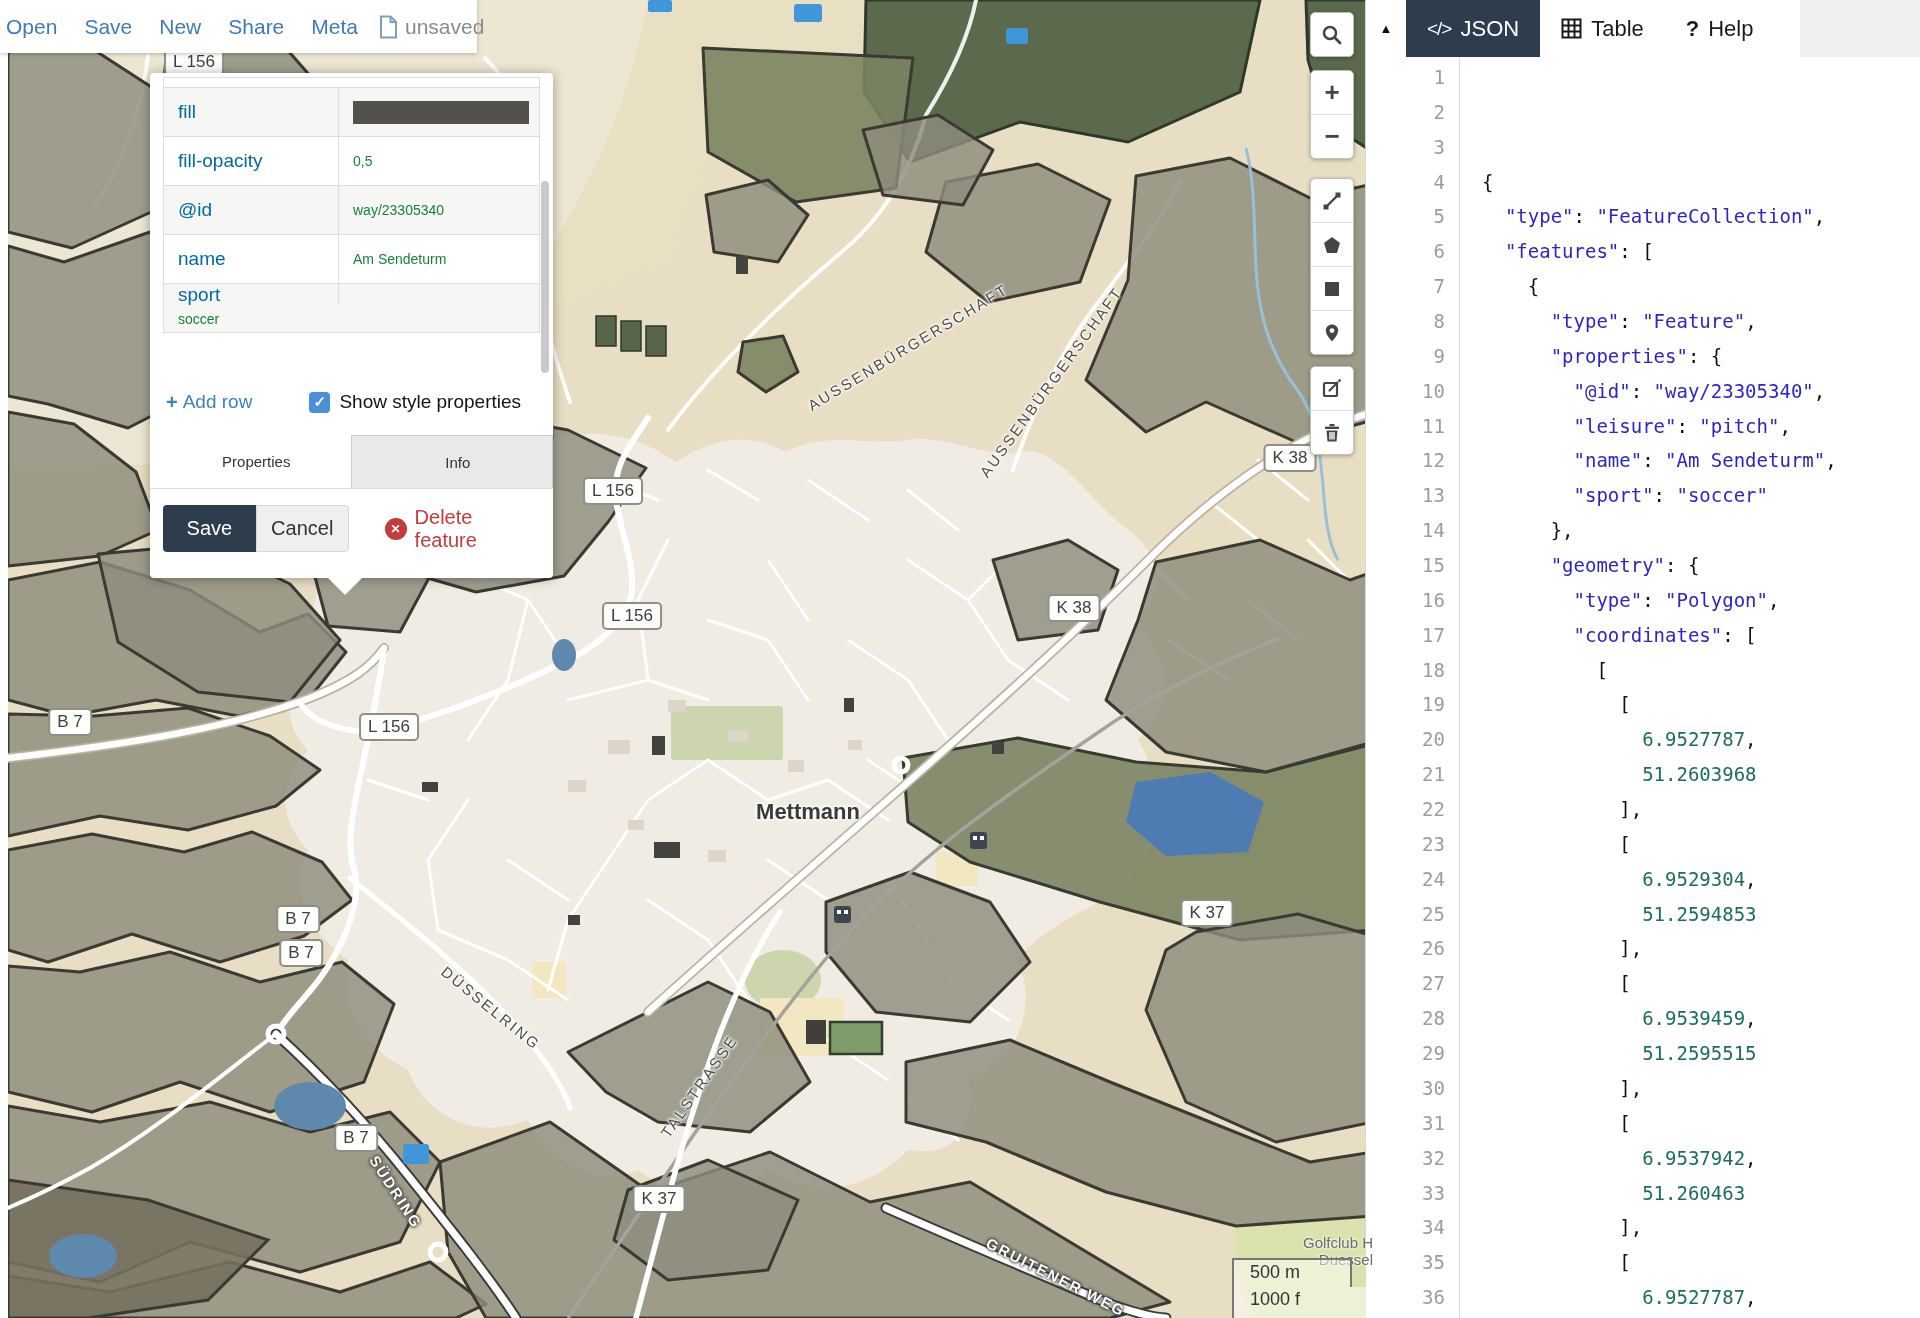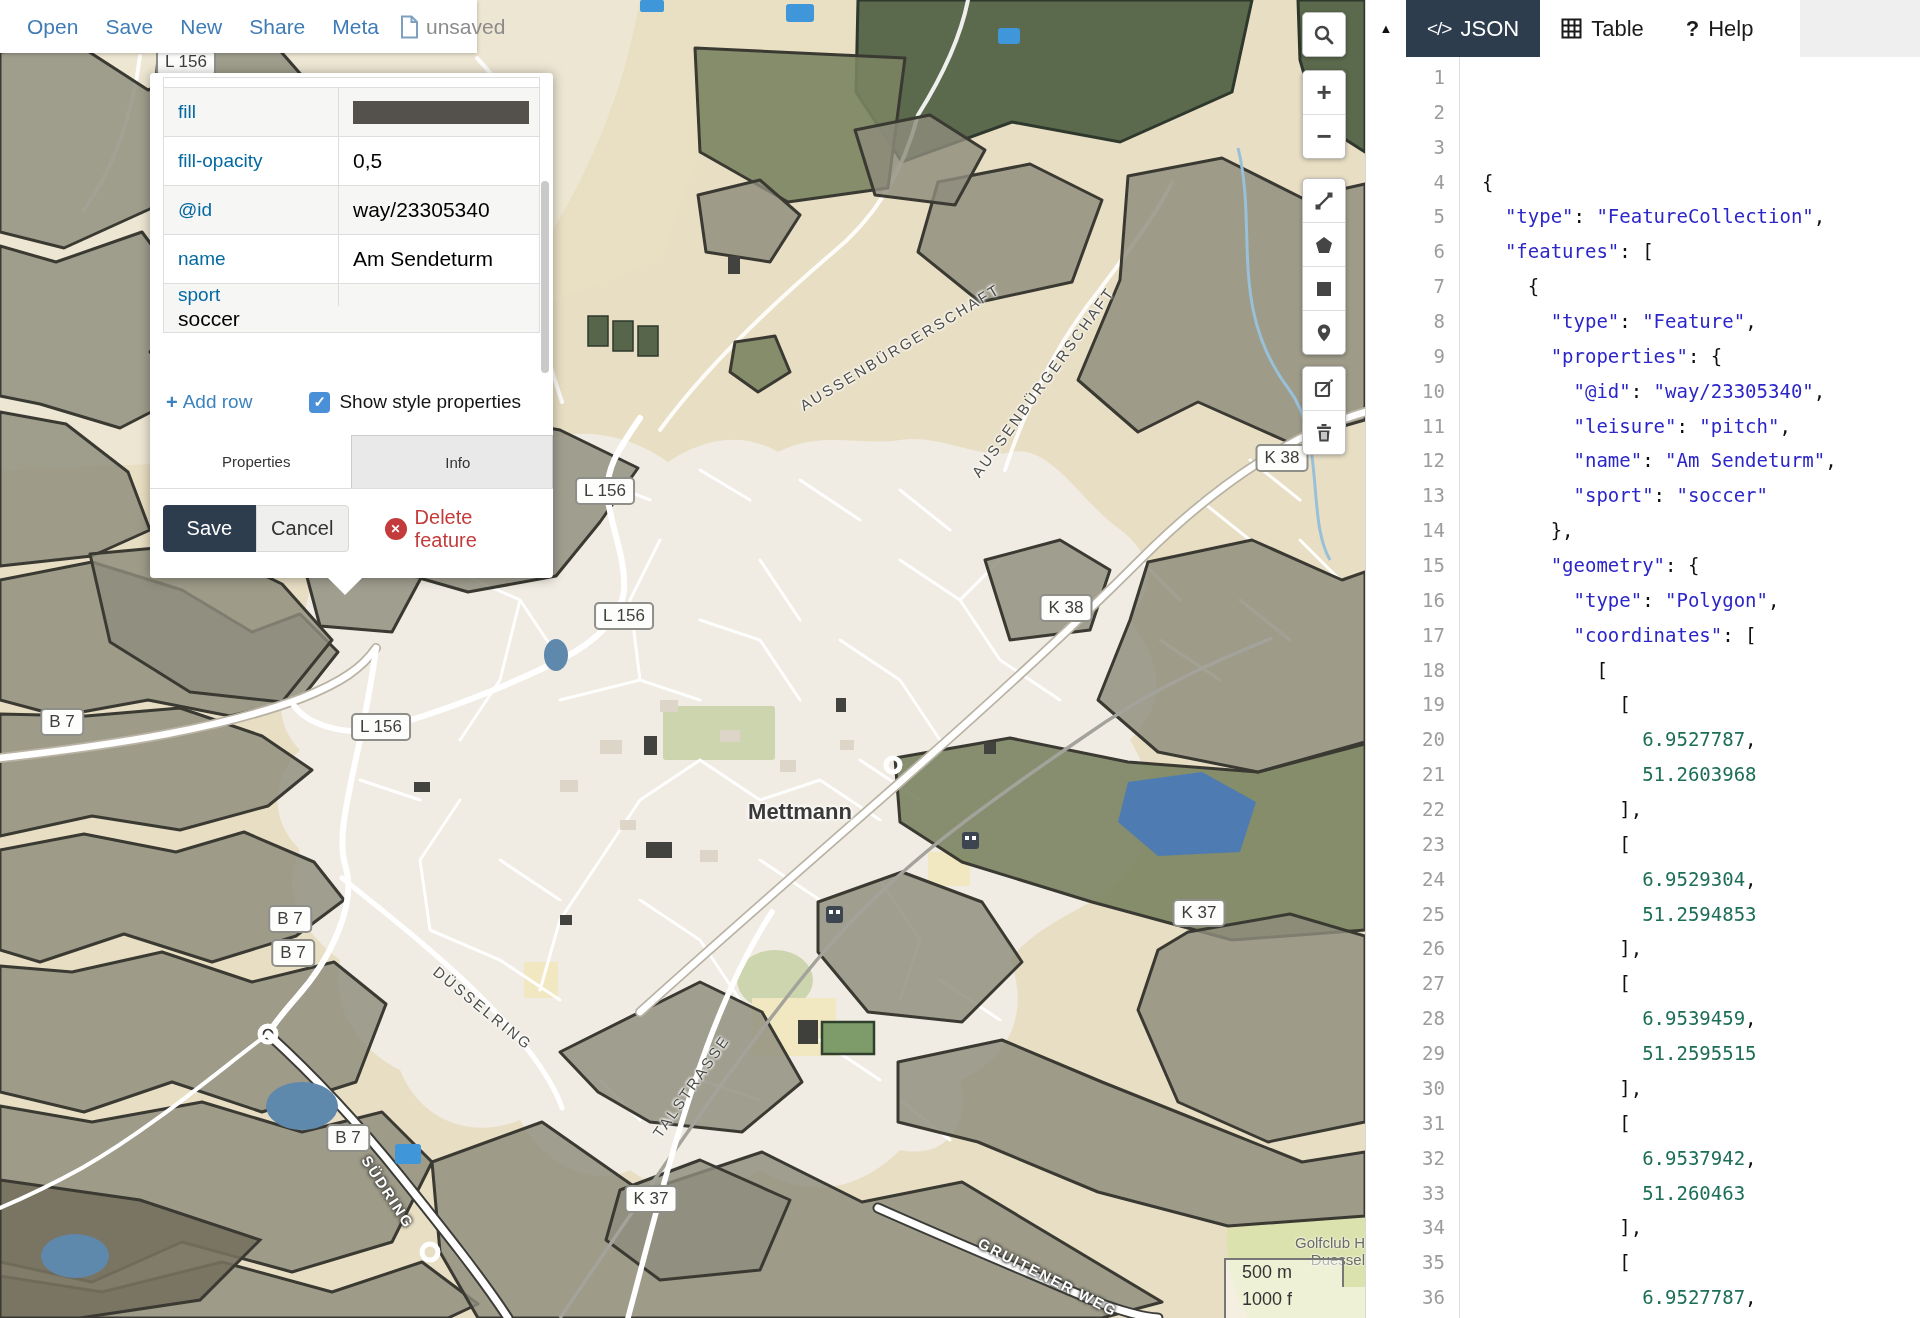--- a/index.html
+++ b/index.html
@@ -1,20 +1,20 @@
 <!DOCTYPE html>
 <html><head>
 <meta charset="utf-8">
 <style>
   html,body{margin:0;padding:0;}
   body{width:1920px;height:1318px;position:relative;overflow:hidden;background:#fff;
        font-family:"Liberation Sans",sans-serif;}
 
   
-  #map-area{position:absolute;left:0;top:0;width:1365px;height:1318px;overflow:hidden;background:#e8dec3;}
+  #map-area{position:absolute;left:8px;top:0;width:1365px;height:1318px;overflow:hidden;background:#e8dec3;}
   #map-svg{position:absolute;left:0;top:0;}
 
   .labels-layer{position:absolute;left:0;top:0;width:100%;height:100%;z-index:5;pointer-events:none;}
   .road-badge{position:absolute;background:#fdfdfc;border:2px solid #8f8f8a;border-radius:5px;
       padding:0px 7px;font-size:17px;color:#3f3f3c;white-space:nowrap;line-height:24px;}
   .st-label{position:absolute;font-size:15px;letter-spacing:2.5px;white-space:nowrap;}
   .st-label.dark{color:#4c4c48;text-shadow:0 0 3px #fff,0 0 3px #fff,0 0 3px #fff,0 0 4px #fff;}
   .st-label.light{color:#fff;font-weight:bold;letter-spacing:2px;
       text-shadow:0 0 3px #3e3e3a,0 0 3px #3e3e3a,0 0 4px #3e3e3a;}
   .city-label{position:absolute;left:800px;top:799px;transform:translate(-50%,-50%);
@@ -32,37 +32,37 @@
 
   
   .scale-ctl{position:absolute;left:1224px;top:1258px;z-index:8;font-size:18px;color:#333;}
   .scale-line{border:2px solid #777;background:rgba(255,255,255,.5);padding:2px 6px 4px 16px;box-sizing:border-box;white-space:nowrap;}
   .scale-line.metric{border-bottom:none;width:120px;}
   .scale-line.imperial{border-top:none;width:152px;height:40px;}
 
   
   #menu-bar{position:absolute;left:0;top:0;width:477px;height:53px;background:#fff;z-index:30;
       box-shadow:0 1px 4px rgba(0,0,0,.25);display:flex;align-items:center;gap:27px;
-      padding-left:27px;box-sizing:border-box;}
+      padding-left:6px;box-sizing:border-box;}
   .menu-link{color:#3f7cb6;font-size:21px;cursor:pointer;text-decoration:none;}
   .menu-status{display:flex;align-items:center;gap:7px;color:#8b8b8b;font-size:21px;margin-left:-6px;}
 
   
   #feature-popup{position:absolute;left:150px;top:73px;width:403px;height:505px;background:#fff;
       border-radius:4px;box-shadow:0 1px 12px rgba(0,0,0,.35);z-index:20;}
   #feature-popup::after{content:"";position:absolute;left:178px;top:505px;
       border:17px solid transparent;border-top-color:#fff;}
   .prop-table{position:absolute;left:13px;top:4px;width:377px;border:1px solid #ddd;box-sizing:border-box;}
   .prop-sliver{height:9px;border-bottom:1px solid #ddd;}
   .prop-row{display:flex;height:48px;border-bottom:1px solid #ddd;align-items:stretch;}
   .prop-row:last-child{border-bottom:none;flex-direction:column;}
   div.prop-row:nth-of-type(even){background:#f6f6f5;}
   .prop-key{width:160px;padding-left:14px;font-size:19px;color:#0369a1;border-right:1px solid #ddd;
       display:flex;align-items:center;}
-  .prop-val{flex:1;padding-left:14px;font-size:21px;color:#000000;display:flex;align-items:center;}
+  .prop-val{flex:1;padding-left:14px;font-size:14px;color:#15803d;display:flex;align-items:center;}
   .swatch{width:176px;height:23px;background:#54504b;}
   .prop-scrollbar{position:absolute;right:4px;top:108px;width:8px;height:192px;background:#c9c9c9;border-radius:4px;}
   .add-row-bar{position:absolute;left:16px;top:316px;width:374px;height:26px;display:flex;align-items:center;}
   .add-row-link{color:#3b83bd;font-size:19px;display:flex;align-items:center;gap:5px;cursor:pointer;}
   .add-row-plus{font-weight:bold;font-size:20px;}
   .style-checkbox{margin-left:57px;width:21px;height:21px;background:#4a90d9;border-radius:4px;color:#fff;
       font-size:15px;font-weight:bold;display:flex;align-items:center;justify-content:center;cursor:pointer;}
   .style-checkbox-label{margin-left:9px;font-size:19px;color:#141414;}
   .popup-tabs{position:absolute;left:0;top:362px;width:403px;height:53px;display:flex;border-bottom:1px solid #ddd;}
   .popup-tab{flex:1;display:flex;align-items:center;justify-content:center;font-size:15px;color:#333;cursor:pointer;padding-left:12px;}

